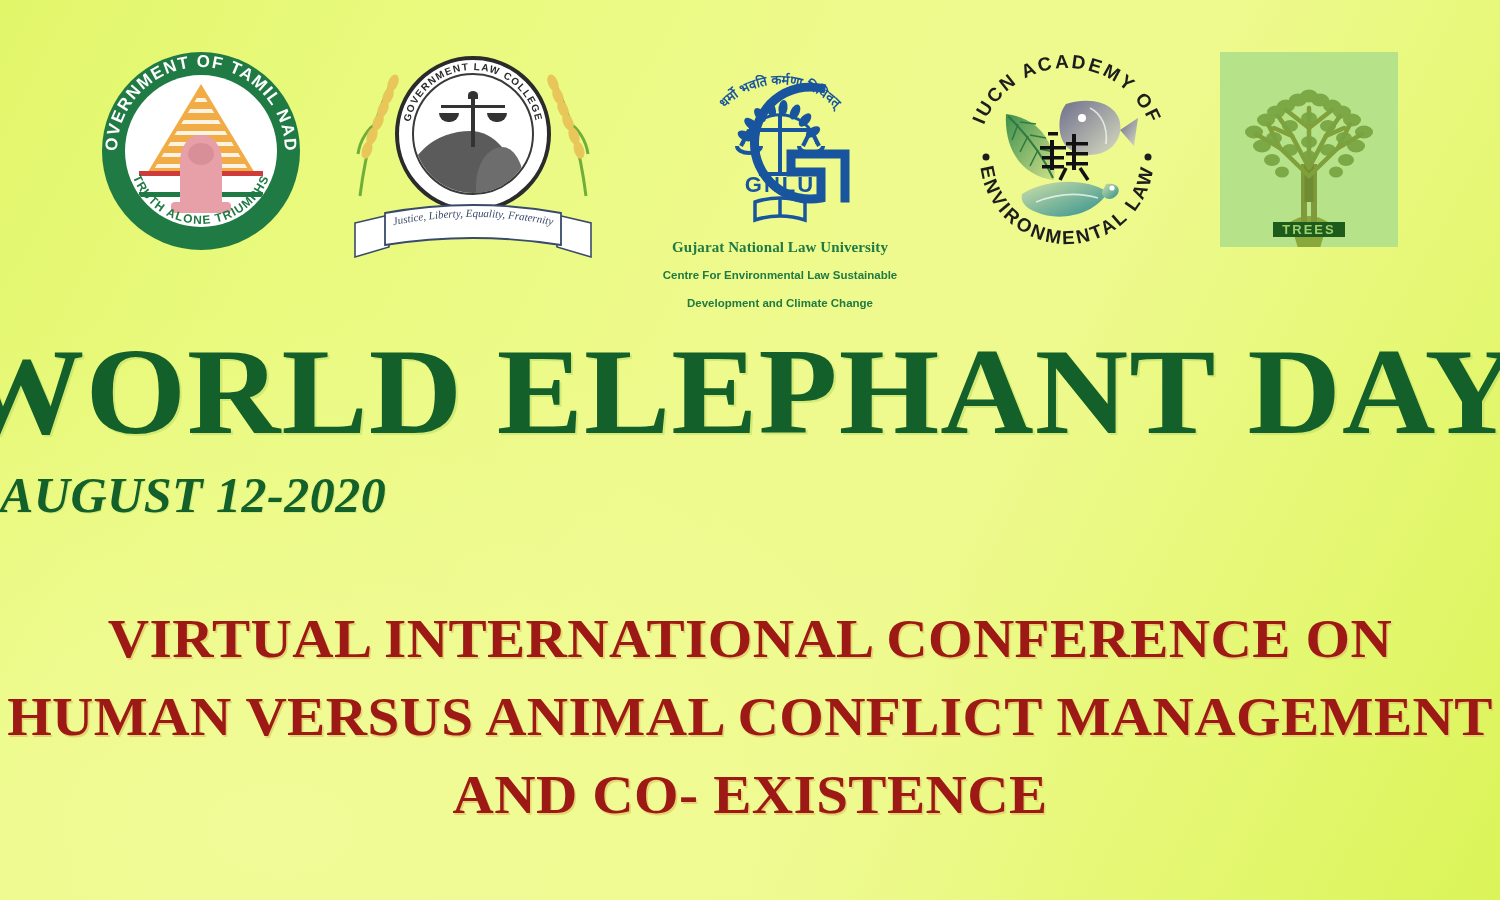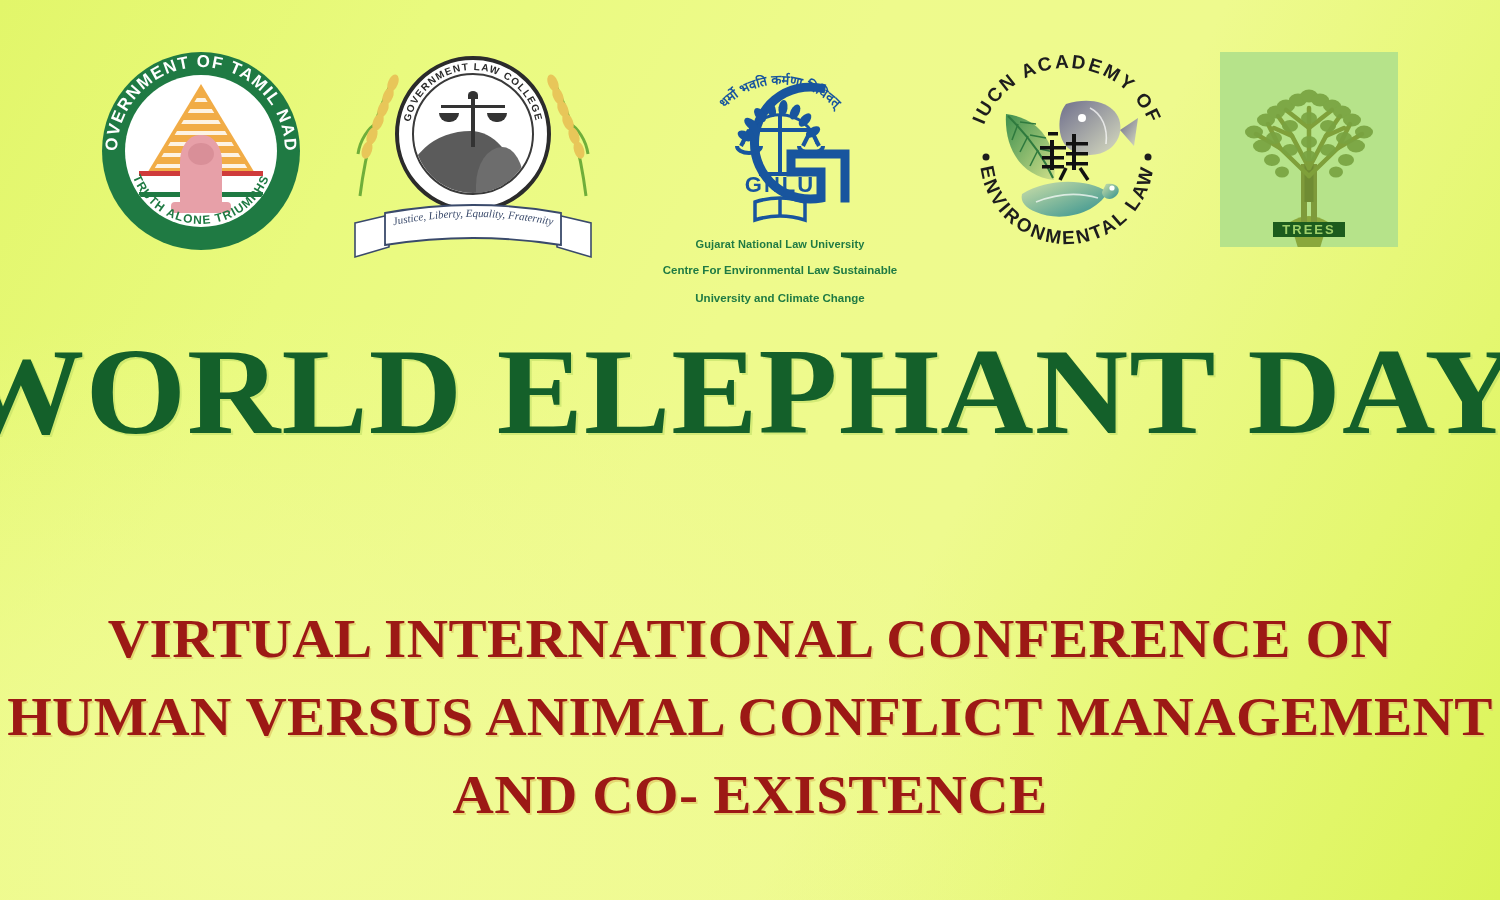--- a/index.html
+++ b/index.html
@@ -151,23 +151,23 @@
   }
   .lc-ribbon svg { width:100%; height:100%; }
   .lc-ribbon text { font-family:"Liberation Serif", serif; font-style:italic; }
 
   
   .gnlu-slot { width:268px; }
   .gnlu-mark { position:relative; width:190px; height:182px; margin:0 auto; }
   .gnlu-mark svg { width:100%; height:100%; display:block; }
   .gnlu-caption { margin-top:4px; text-align:center; }
   .gnlu-name {
-    font-family:Liberation Sans, sans-serif;
+    font-family:Liberation Serif, serif;
     font-weight:bold;
-    font-size:11px;
+    font-size:15px;
     color:#1f7a43;
     letter-spacing:.1px;
     line-height:1.2;
   }
   .gnlu-sub {
     font-family:"Liberation Sans", sans-serif;
     font-weight:bold;
     font-size:11.5px;
     color:#1f7a43;
     line-height:1.35;
@@ -377,21 +377,21 @@
 
           <g stroke="#18559e" stroke-width="3.5" fill="none">
             <path d="M70 150 Q95 142 120 150 L120 168 Q95 160 70 168 Z"></path>
             <line x1="95" y1="146" x2="95" y2="164"></line>
           </g>
         </svg>
       </div>
       <div class="gnlu-caption">
         <div class="gnlu-name">Gujarat National Law University</div>
         <div class="gnlu-sub">Centre For Environmental Law Sustainable</div>
-        <div class="gnlu-sub">University and Climate Change</div>
+        <div class="gnlu-sub">Development and Climate Change</div>
       </div>
     </div>
 
     <div class="logo-slot">
       <div class="iucn-mark">
         <svg viewBox="0 0 210 210">
           <defs>
             <path id="iucnTop" d="M 16,105 A 89,89 0 0 1 194,105"></path>
             <path id="iucnBot" d="M 18,105 A 87,87 0 0 0 192,105"></path>
             <linearGradient id="leafG" x1="0" y1="0" x2="1" y2="1">
@@ -515,20 +515,21 @@
           <rect x="53" y="170" width="72" height="15" fill="#1d5c1d"></rect>
           <text x="89" y="182" text-anchor="middle" font-size="13" fill="#9fd06a" font-family="Liberation Sans, sans-serif" font-weight="bold" letter-spacing="2">TREES</text>
         </svg>
       </div>
     </div>
 
   </div>
 
   <div class="headline">
     <div class="title-main">WORLD ELEPHANT DAY</div>
+    <div class="title-date">AUGUST 12-2020</div>
   </div>
 
   <div class="subtitle-block">
     <div class="sub-line">VIRTUAL INTERNATIONAL CONFERENCE ON</div>
     <div class="sub-line">HUMAN VERSUS ANIMAL CONFLICT MANAGEMENT</div>
     <div class="sub-line">AND CO- EXISTENCE</div>
   </div>
 
 </div>
 

